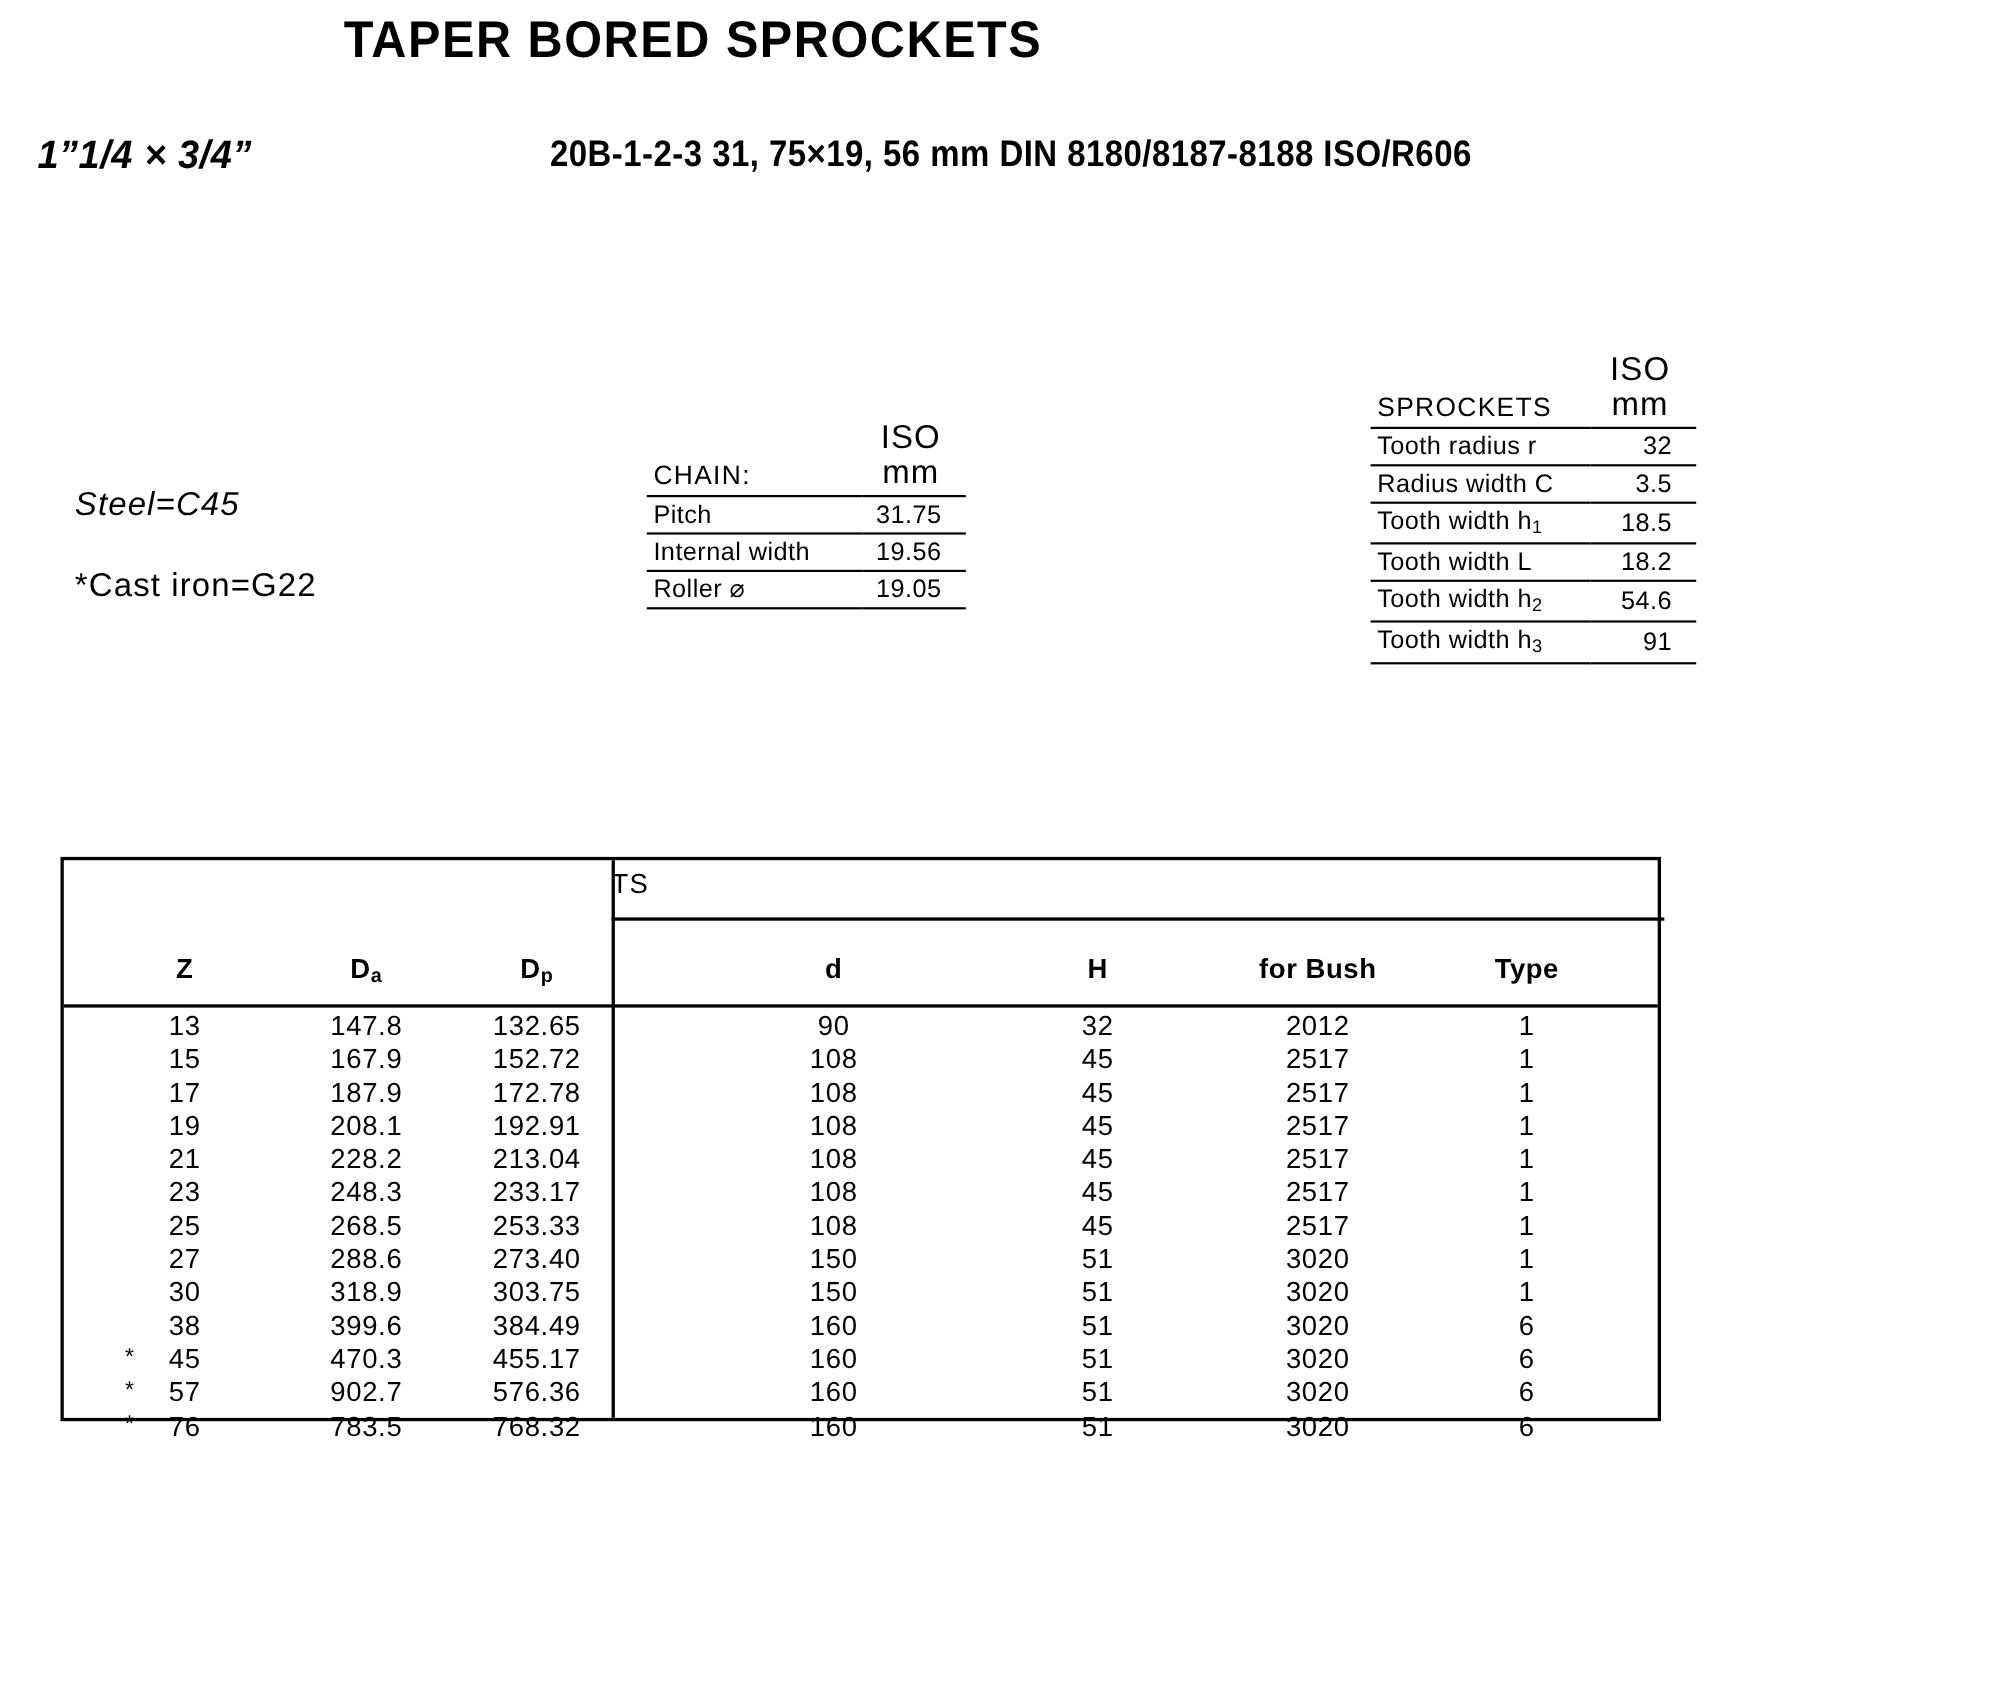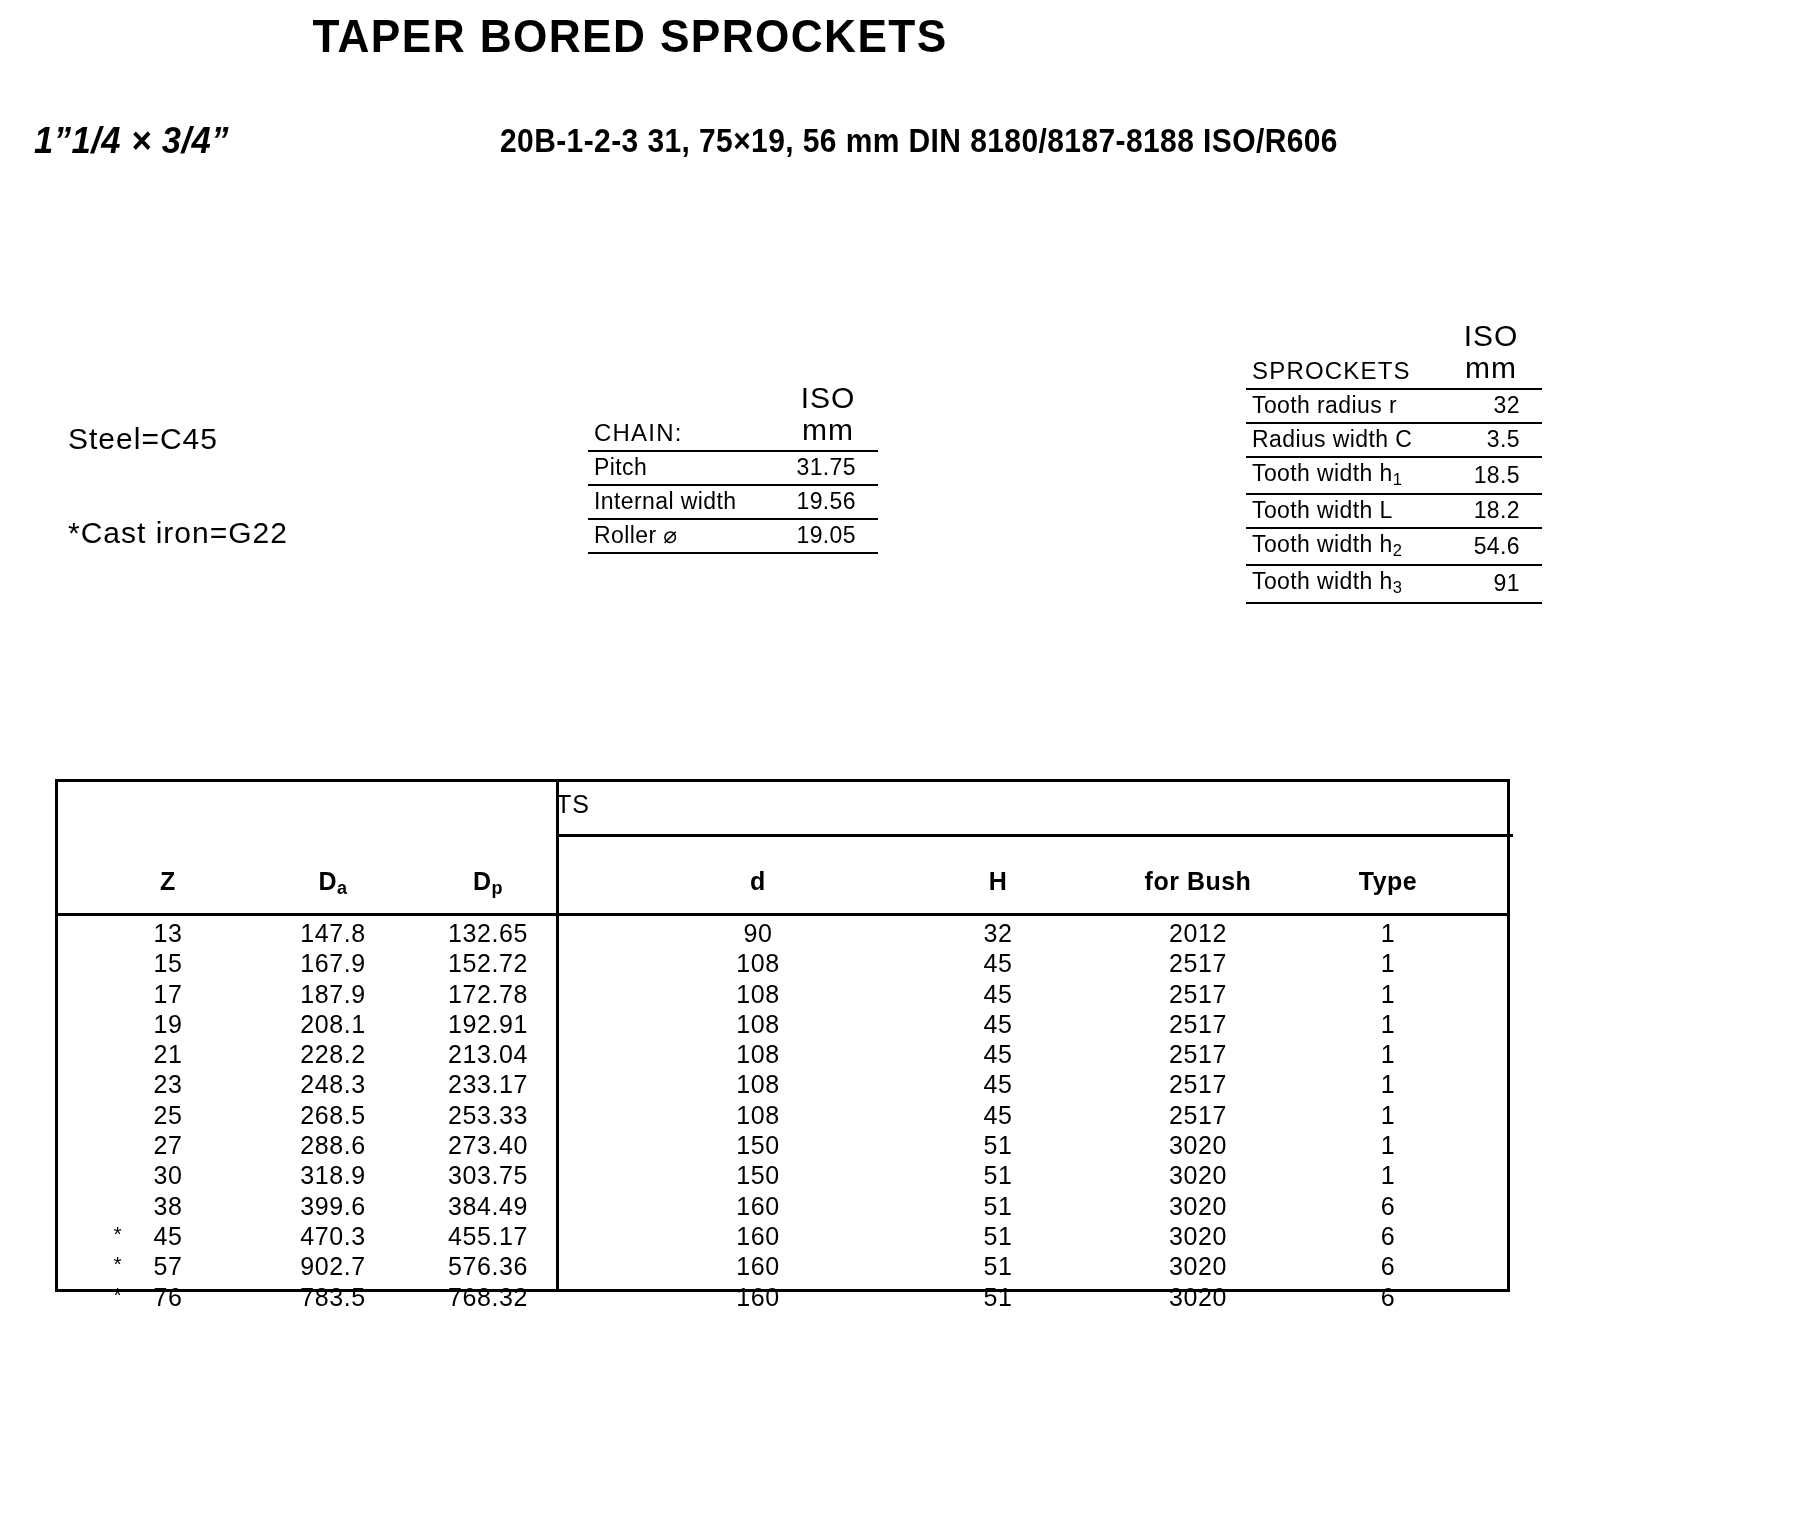--- a/index.html
+++ b/index.html
@@ -52,21 +52,21 @@
     transform-origin: left top;
   }
 
   
   .material-note {
     position: absolute;
     font-size: 30px;
     letter-spacing: 1px;
     white-space: nowrap;
   }
-  #material-steel { top: 422px; left: 68px; }
+  #material-steel { top: 442px; left: 68px; font-style: italic; }
   #material-cast-iron { top: 516px; left: 68px; }
 
   
   .spec-table {
     position: absolute;
     border-collapse: collapse;
     font-size: 23px;
     letter-spacing: 0.4px;
   }
   .spec-table td {

